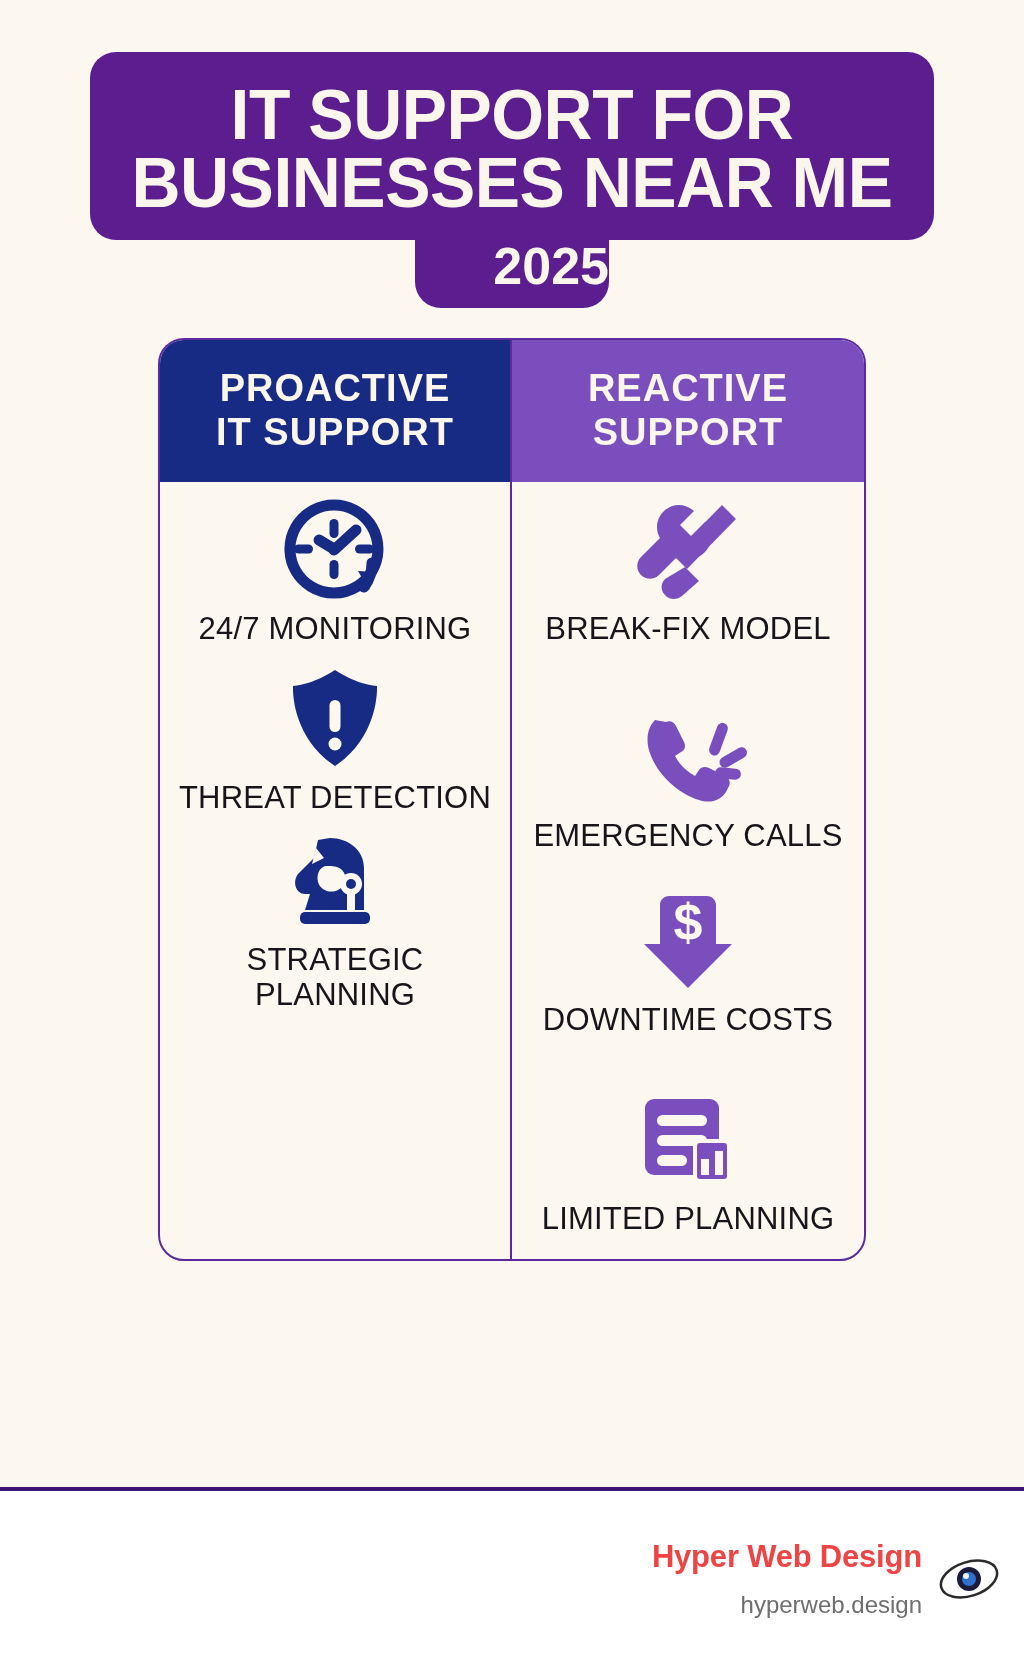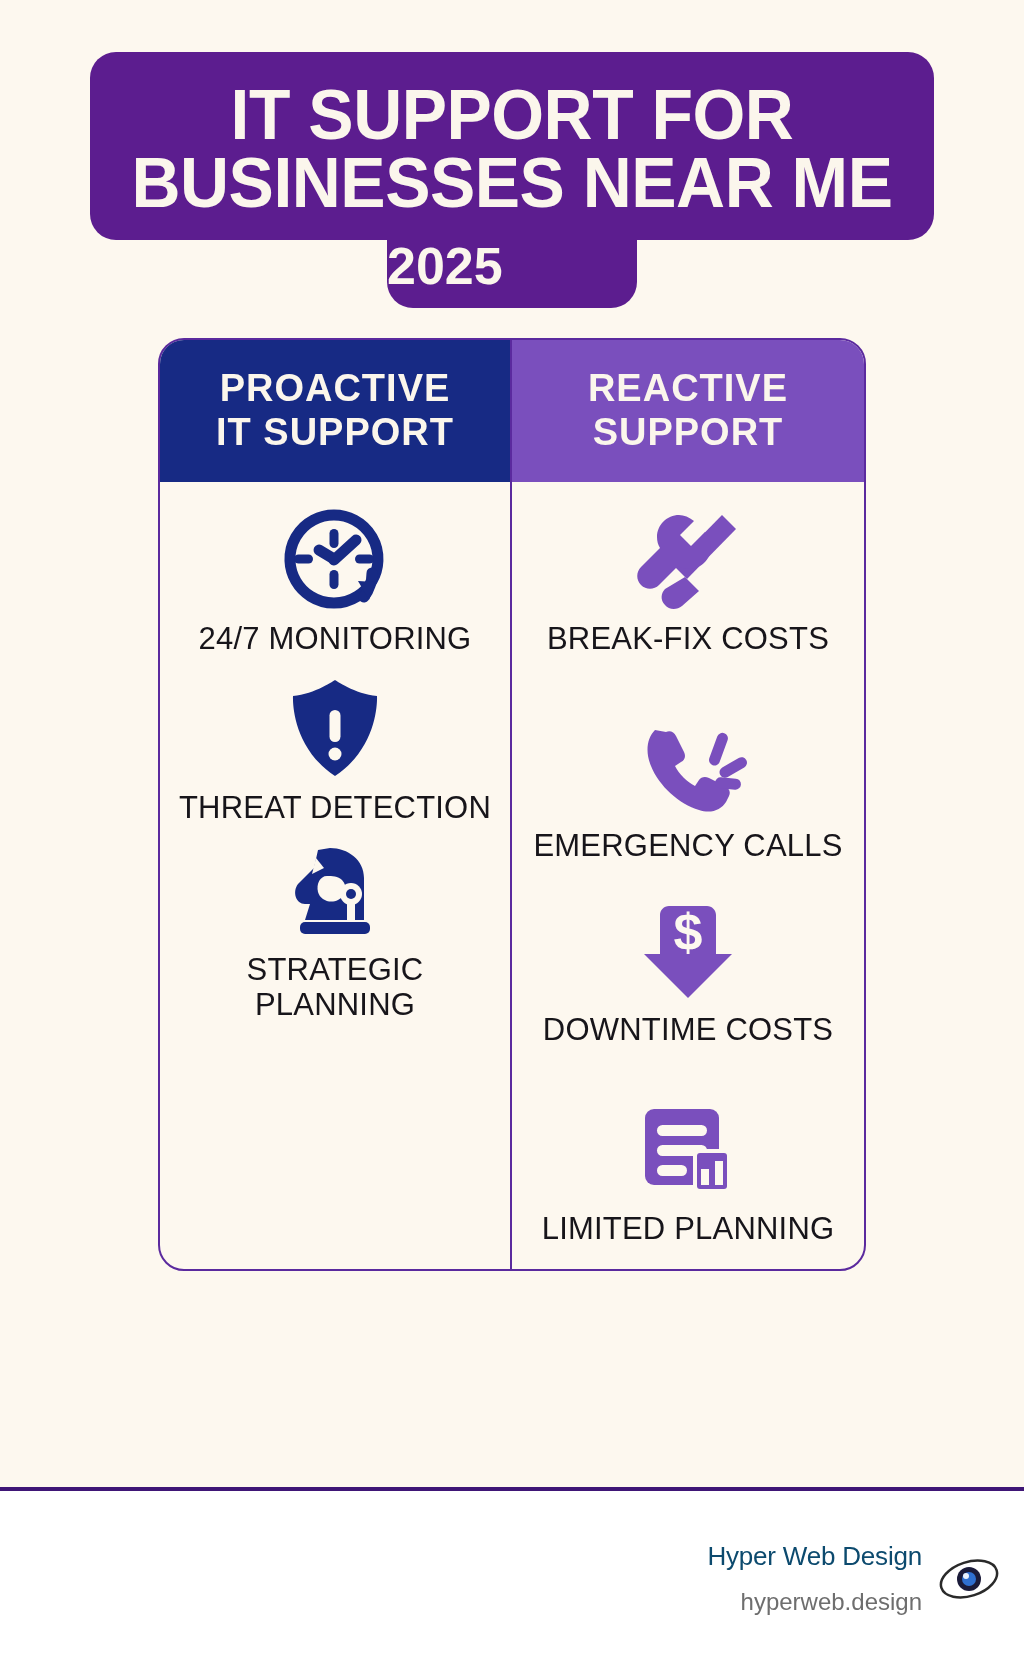--- a/index.html
+++ b/index.html
@@ -41,25 +41,25 @@
     font-size: 70px;
     line-height: 0.97;
     letter-spacing: -0.5px;
     color: #fbf6ec;
     text-transform: uppercase;
     transform: scaleX(0.97);
   }
   .header-year-tab {
     position: relative;
     margin: -2px auto 0 auto;
-    width: 250px;
+    width: 194px;
     background: #5c1d8f;
     border-radius: 0 0 26px 26px;
     padding: 2px 0 16px 0;
-    text-align: left;
+    text-align: right;
     z-index: 1;
   }
   .header-year {
     font-family: "Liberation Sans Narrow", "Liberation Sans", sans-serif;
     font-weight: bold;
     font-size: 52px;
     line-height: 1;
     color: #fbf6ec;
   }
 
@@ -97,21 +97,21 @@
     font-size: 38px;
     line-height: 1.15;
     letter-spacing: 1px;
     color: #fbf6ec;
     text-transform: uppercase;
     white-space: pre-line;
   }
 
   .col-body {
     flex: 1;
-    padding: 18px 10px 22px 10px;
+    padding: 8px 10px 22px 10px;
     display: flex;
     flex-direction: column;
   }
 
   .item {
     display: flex;
     flex-direction: column;
     align-items: center;
     justify-content: flex-start;
   }
@@ -155,23 +155,23 @@
     height: 175px;
     background: #ffffff;
     display: flex;
     align-items: center;
     justify-content: flex-end;
     padding-right: 24px;
   }
   .footer-text { text-align: right; margin-right: 16px; }
   .footer-brand {
     font-family: "Liberation Sans", sans-serif;
-    font-weight: normal;
-    font-size: 26px;
-    color: #0c4a6e;
+    font-weight: bold;
+    font-size: 31px;
+    color: #ef4444;
     letter-spacing: -0.2px;
   }
   .footer-url {
     margin-top: 16px;
     font-family: Liberation Sans, sans-serif;
     font-size: 24px;
     color: #6e6e6e;
   }
   .footer-logo {
     width: 62px;
@@ -261,21 +261,21 @@
         <div class="item">
           <div class="item-icon">
             <svg width="126" height="112" viewBox="0 0 126 112">
               <g fill="#7a4fbd">
                 <path d="M97 12 L111 26 L62 76 L48 62 Z"></path>
                 <path d="M60 74 L74 88 L57 103 C52 107 44 107 40 102 C35 97 36 90 40 86 Z"></path>
                 <path d="M54 12 C42 12 32 22 32 34 C32 38 33 42 35 45 L16 64 C11 69 11 77 16 82 C21 87 29 87 34 82 L53 63 C56 65 60 66 64 66 C76 66 86 56 86 44 C86 38 84 33 80 29 L66 43 L55 32 L69 18 C64 14 59 12 54 12 Z"></path>
               </g>
             </svg>
           </div>
-          <div class="item-label">BREAK-FIX COSTS</div>
+          <div class="item-label">BREAK-FIX MODEL</div>
         </div>
 
         <div class="item">
           <div class="item-icon">
             <svg width="126" height="112" viewBox="0 0 126 112">
               <g fill="#7a4fbd">
                 <path d="M30 20 C22 28 20 42 26 56 C34 76 54 94 74 100 C86 104 96 100 101 92 L104 86 C106 82 104 78 100 76 L84 68 C80 66 76 67 74 70 L70 76 C62 72 54 64 50 56 L56 52 C60 50 61 46 59 42 L51 26 C49 22 45 20 41 22 Z"></path>
                 <rect x="88" y="22" width="11" height="34" rx="5.5" transform="rotate(20 93 39)"></rect>
                 <rect x="103" y="42" width="11" height="30" rx="5.5" transform="rotate(60 108 57)"></rect>
                 <rect x="98" y="60" width="11" height="26" rx="5.5" transform="rotate(95 103 73)"></rect>

